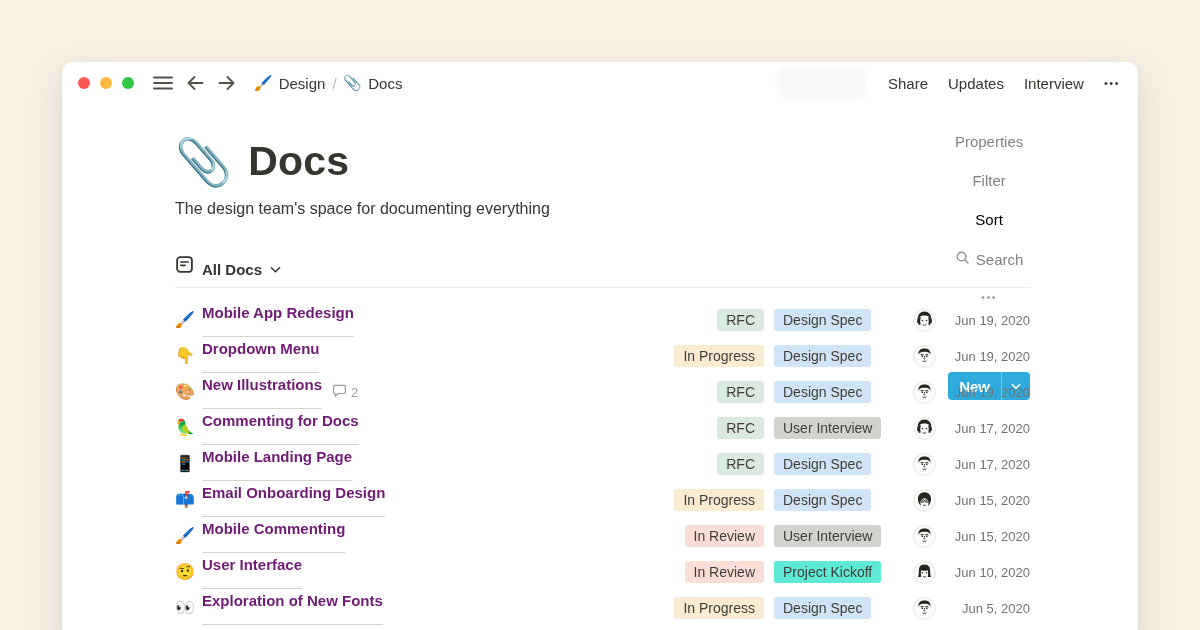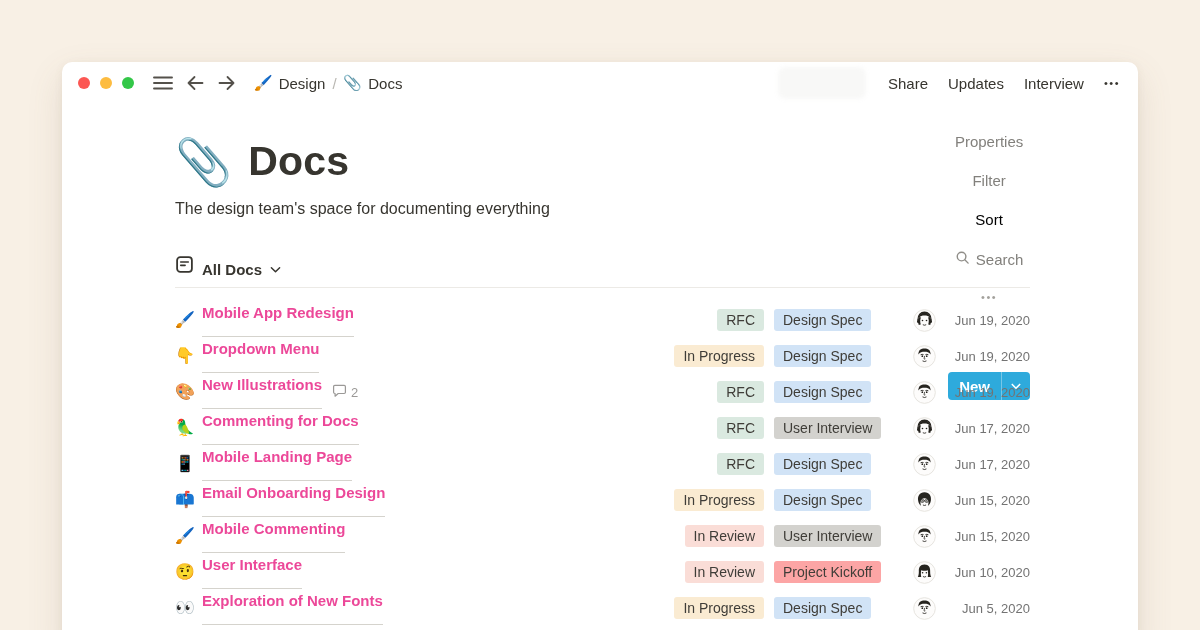--- a/index.html
+++ b/index.html
@@ -58,21 +58,21 @@
     background:#2EAADC; color:#fff; overflow:hidden; cursor:pointer;margin-top:47px;
   }
   .btn-new-label { padding:0 11px; font-size:15px; font-weight:700; }
   .btn-new-divider { width:1px; height:28px; background:rgba(255,255,255,.35); }
   .btn-new-caret { padding:0 9px; display:flex; align-items:center; }
   
   .table { margin-top:14px; }
   .trow { display:flex; align-items:center; height:36px; cursor:pointer; }
   .ricon { width:27px; font-size:16px; line-height:1; }
   .rtitle {
-    font-size:15px; font-weight:700; color:#ec4899;
+    font-size:15px; font-weight:700; color:#701a75;
     border-bottom:1px solid #D5D3CD; padding-bottom:15px; white-space:nowrap;
   }
   .comments { display:flex; align-items:center; gap:4px; margin-left:10px; color:#9B9997; font-size:13px; }
   .flex-sp { flex:1; }
   .pill {
     font-size:14px; color:#3F3D38; padding:3px 9px; border-radius:3px; white-space:nowrap;
   }
   .col-status { width:112px; display:flex; justify-content:flex-end; }
   .col-type { width:128px; margin-left:10px; display:flex; justify-content:flex-start; }
   .col-avatar { width:44px; display:flex; justify-content:center; }
@@ -364,21 +364,21 @@
       </div>
 
       <div class="trow">
         <span class="ricon">🤨</span>
         <span class="rtitle">User Interface</span>
         <span class="flex-sp"></span>
         <span class="col-status">
             <span class="pill" style="background: rgb(250, 221, 215); color: rgb(63, 61, 56);">In Review</span>
           </span>
         <span class="col-type">
-            <span class="pill" style="background: #fca5a5; color: rgb(63, 61, 56);">Project Kickoff</span>
+            <span class="pill" style="background: #5eead4; color: rgb(63, 61, 56);">Project Kickoff</span>
           </span>
         <span class="col-avatar">
             <svg viewBox="0 0 24 24">
               <circle cx="12" cy="12" r="11.3" fill="#FDFCFB" stroke="#E5E3DE" stroke-width="1"></circle>
               <path d="M12 3.6C7.4 3.6 5.9 6.9 6.1 10.6c.1 3-.6 5.2-1.1 6.2h3.6C8 13.4 8.1 10.9 8.9 9.3c1.1 1.2 5.1 1.2 6.2 0 .8 1.6.9 4.1.3 7.5H19c-.5-1-1.2-3.2-1.1-6.2C18.1 6.9 16.6 3.6 12 3.6Z" fill="#26241F"></path>
               <circle cx="10" cy="12.2" r=".85" fill="#26241F"></circle>
               <circle cx="14" cy="12.2" r=".85" fill="#26241F"></circle>
               <path d="M10.7 16.4Q12 17.3 13.3 16.4" stroke="#26241F" stroke-width=".9" fill="none" stroke-linecap="round"></path>
             </svg>
           </span>

